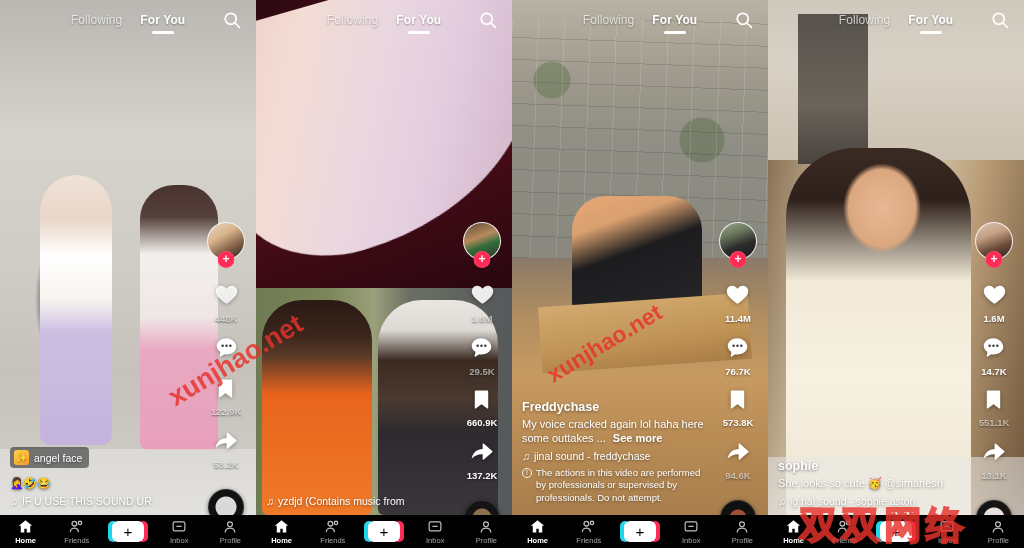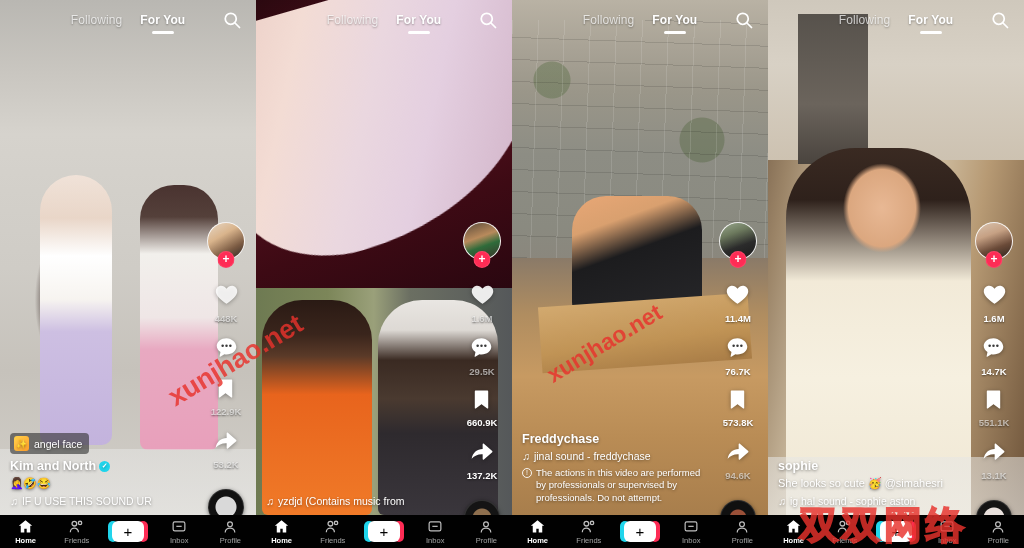--- a/index.html
+++ b/index.html
@@ -337,24 +337,20 @@
       </div>
       <div class="disc d1"></div>
     </div>
 
     <div class="scrim-light"></div>
     <div class="caption">
       <div class="effect-chip">
         <span class="ico">✨</span>
         <span class="txt">angel face</span>
       </div>
-      <div class="uname">
-        <span>Kim and North</span>
-        <span class="verified">✓</span>
-      </div>
       <div class="desc">🤦‍♀️🤣😂</div>
       <div class="soundrow">
         <span>♫</span>
         <span>IF U USE THIS SOUND UR</span>
       </div>
     </div>
 
     <div class="tabbar">
       <div class="tabitem">
         <svg width="17" height="17" viewBox="0 0 24 24" fill="#fff">
@@ -555,20 +551,24 @@
         </span>
         <span class="count">94.6K</span>
       </div>
       <div class="disc d3"></div>
     </div>
 
     <div class="caption" style="bottom:36px;">
       <div class="uname">
         <span>Freddychase</span>
       </div>
+      <div class="desc">
+        <span>My voice cracked again lol haha here some outtakes ...</span>
+        <span class="seemore">See more</span>
+      </div>
       <div class="soundrow">
         <span>♫</span>
         <span>jinal sound - freddychase</span>
       </div>
       <div class="warnrow">
         <span class="wico">!</span>
         <span>The actions in this video are performed by professionals or supervised by professionals. Do not attempt.</span>
       </div>
     </div>
 

